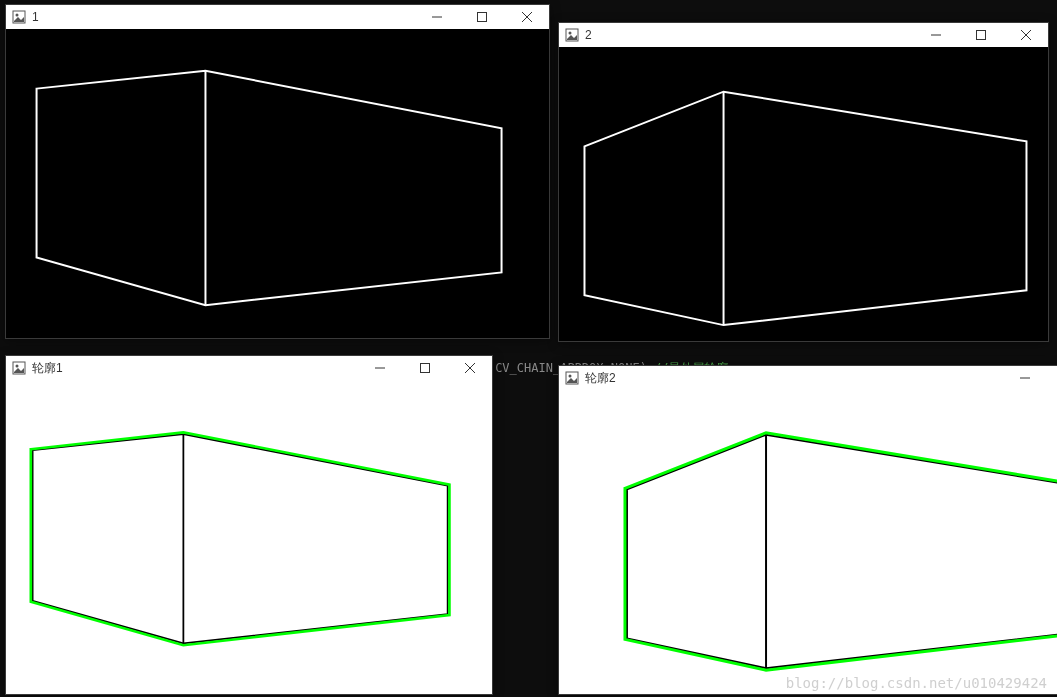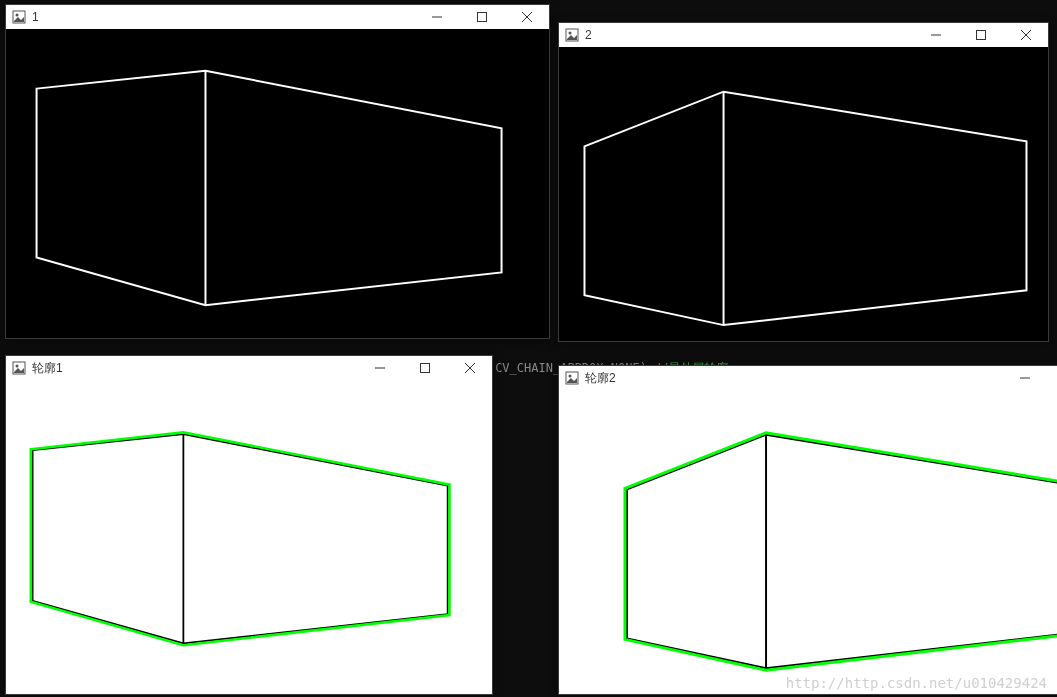--- a/index.html
+++ b/index.html
@@ -260,13 +260,13 @@
         <polygon points="25,100 165,45 470,95 470,245 165,280 25,250"></polygon>
         <line x1="165" y1="45" x2="165" y2="280"></line>
       </g>
       <g fill="none" stroke="#00ff00" stroke-width="3">
         <polygon points="23,99 165,43 472,94 472,246 165,282 23,251"></polygon>
       </g>
     </svg>
   </div>
 </div>
 
-<div class="watermark">http://http.csdn.net/u010429424</div>
+<div class="watermark">blog://blog.csdn.net/u010429424</div>
 
 </body></html>

